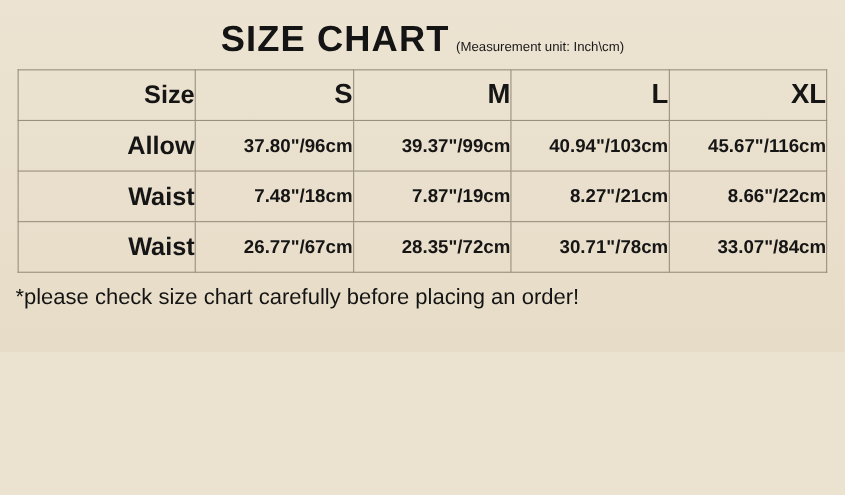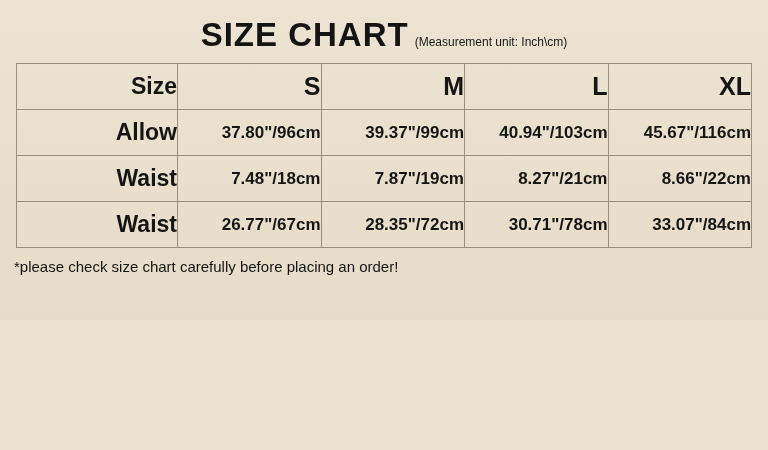--- a/index.html
+++ b/index.html
@@ -71,21 +71,21 @@
     font-weight: bold;
   }
   .cell-val {
     font-size: 17px;
     font-weight: bold;
   }
   .notes {
     margin: 8px 14px 0 14px;
   }
   .note-line {
-    font-size: 15px;
+    font-size: 20px;
     color: #141414;
     line-height: 1.45;
     white-space: nowrap;
   }
 </style>
 </head>
 <body>
 
 <div class="page">
 

